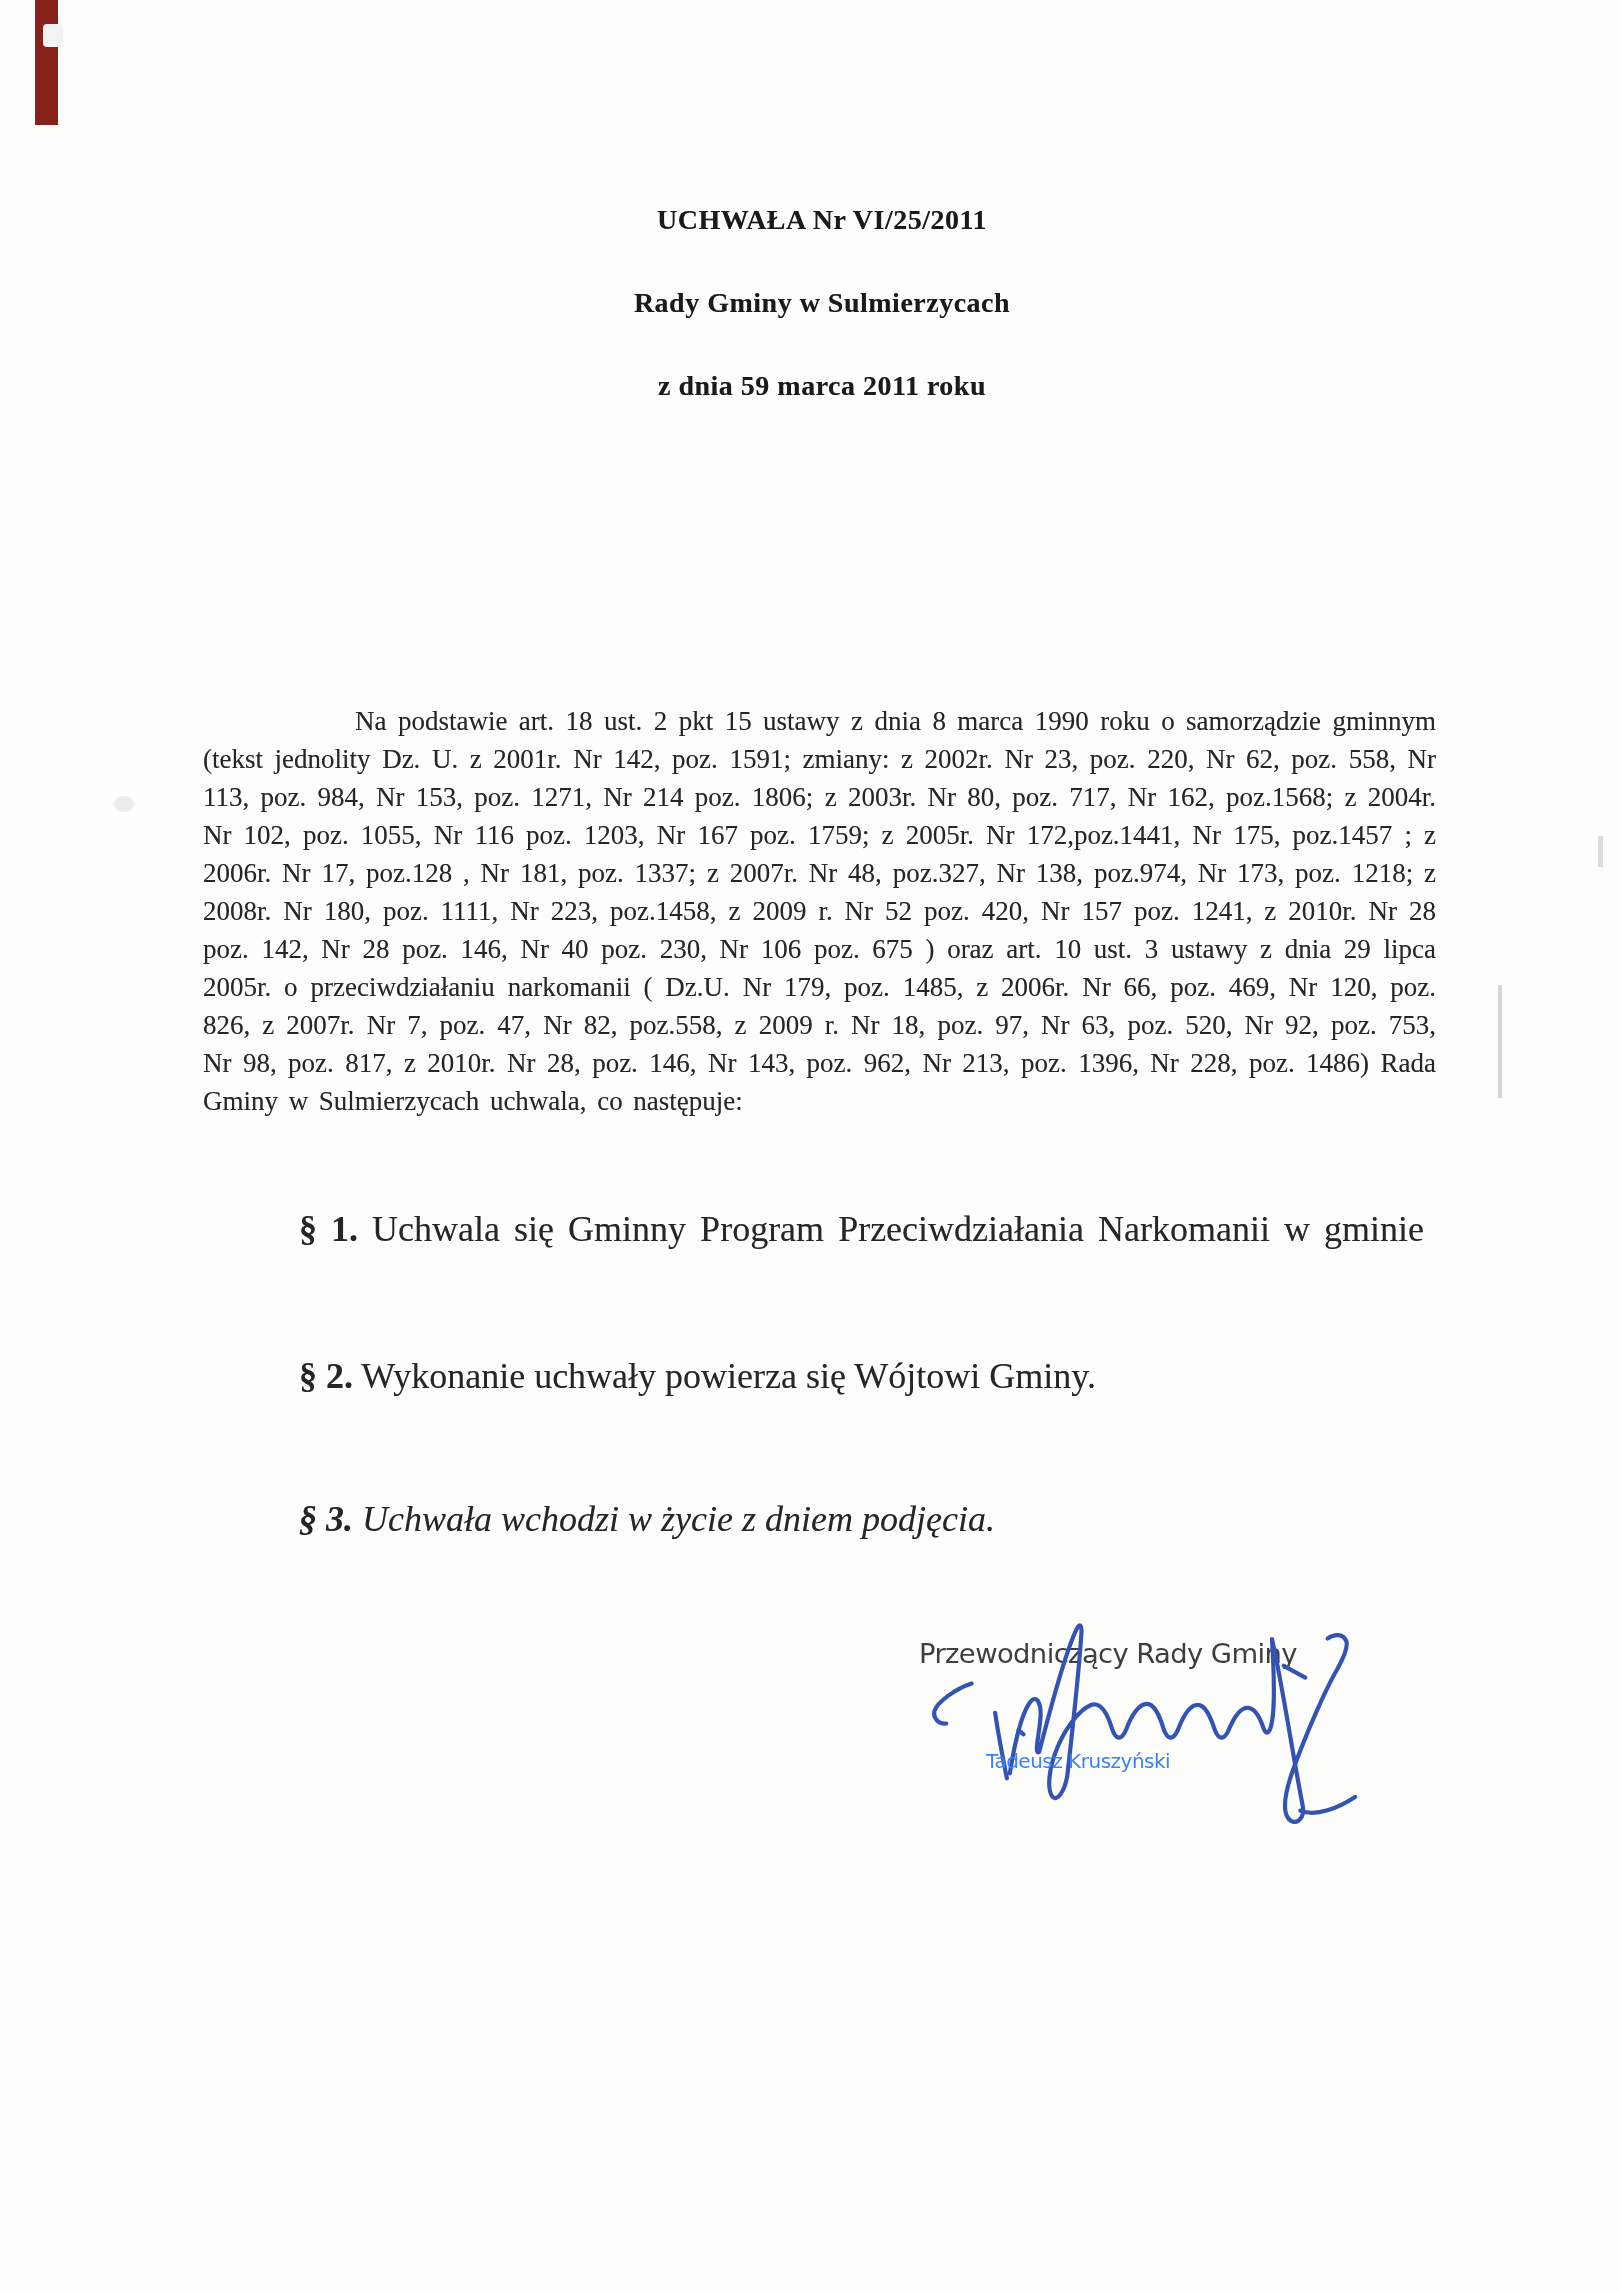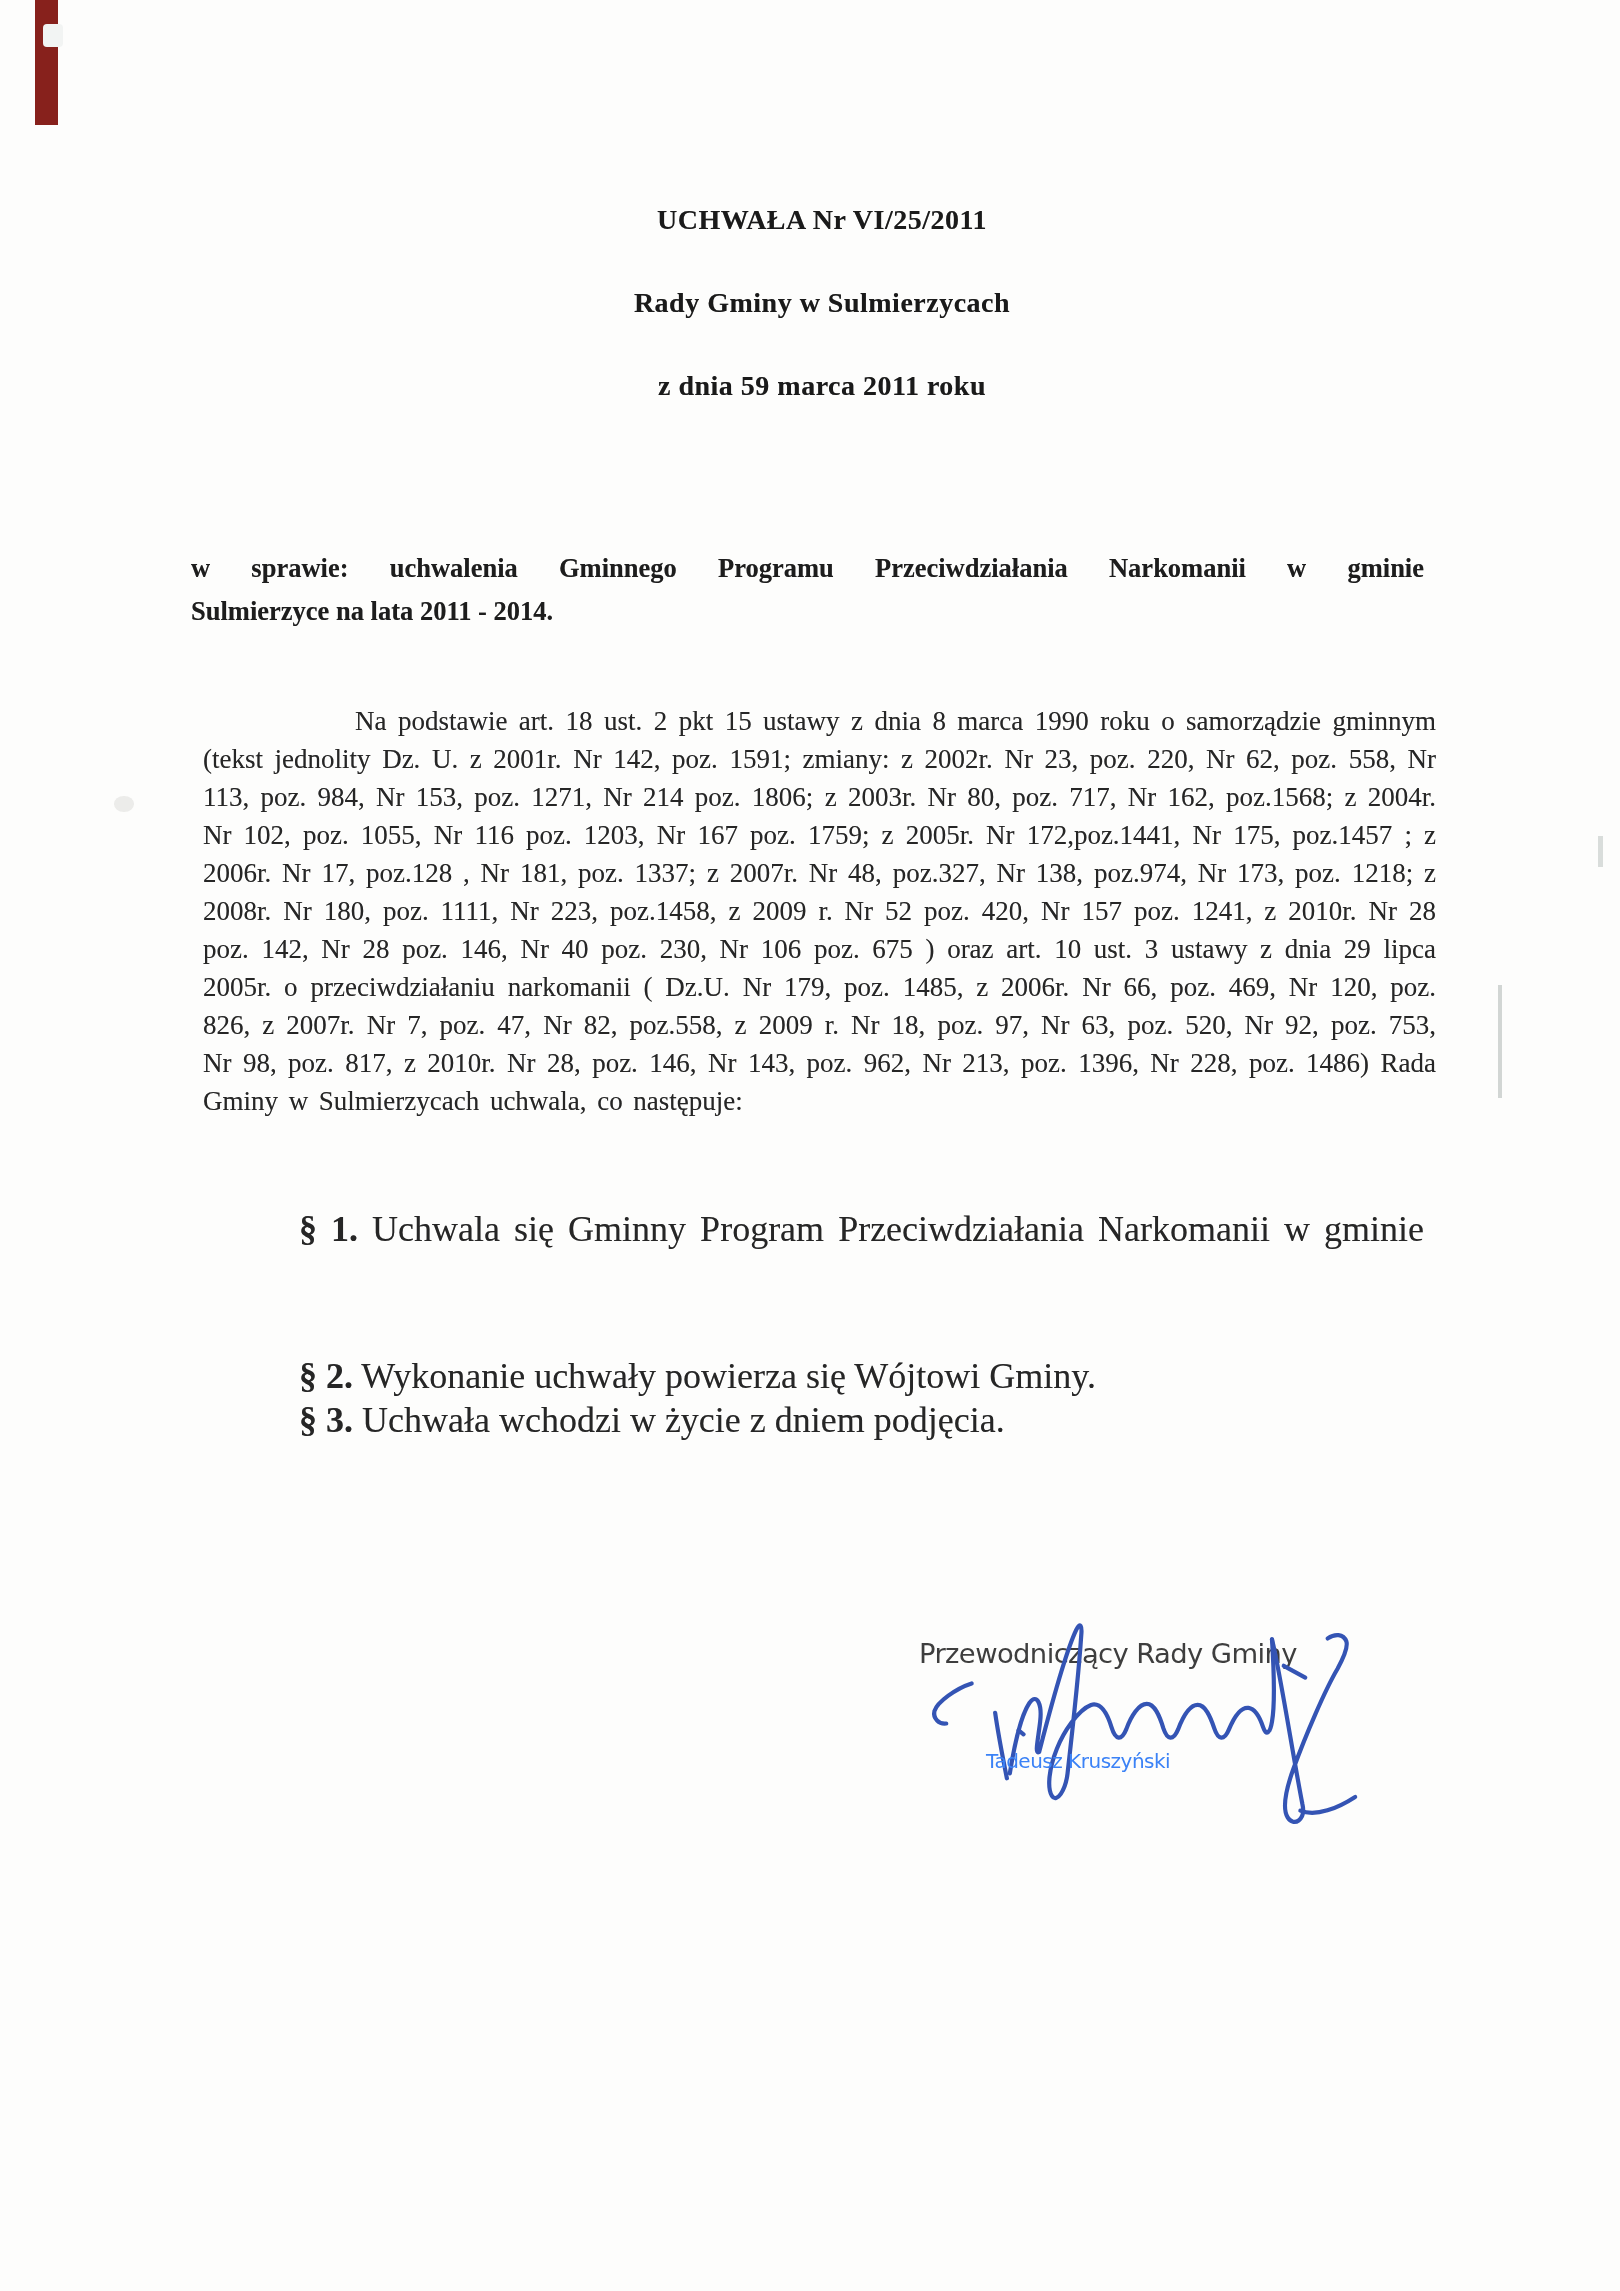--- a/index.html
+++ b/index.html
@@ -69,21 +69,21 @@
   }
 
   
   .section {
     position: absolute; left: 191px; width: 1233px;
     font-size: 36px; line-height: 39px; color: #262626;
     text-shadow: 0 0 0.4px rgba(40,40,40,0.35);
   }
   .s1 { top: 1210px; }
   .s2 { top: 1357px; }
-  .s3 { top: 1401px; }
+  .s3 { top: 1500px; font-style: italic; }
   .indented { margin-left: 108px; }
   .marker { font-weight: bold; }
 
   
   .sig-role {
     position: absolute; top: 1638px; left: 919px;
     font-family: "DejaVu Sans", "Liberation Sans", sans-serif;
     font-size: 27.4px; letter-spacing: -0.6px; color: #3e3e3e;
   }
   .sig-name {
@@ -103,24 +103,20 @@
   <div class="smudge-left"></div>
   <div class="edge-line-a"></div>
   <div class="edge-line-b"></div>
 
   <header class="title-block">
     <div class="title-line">UCHWAŁA Nr VI/25/2011</div>
     <div class="title-line">Rady Gminy w Sulmierzycach</div>
     <div class="title-line">z dnia 59 marca 2011 roku</div>
   </header>
 
-  <div class="subject">
-    <div class="stretch">w sprawie: uchwalenia Gminnego Programu Przeciwdziałania Narkomanii w gminie</div>
-    <div>Sulmierzyce na lata 2011 - 2014.</div>
-  </div>
 
   <p class="preamble">Na podstawie art. 18 ust. 2 pkt 15 ustawy z dnia 8 marca 1990 roku o samorządzie gminnym (tekst jednolity Dz. U. z 2001r. Nr 142, poz. 1591; zmiany: z 2002r. Nr 23, poz. 220, Nr 62, poz. 558, Nr 113, poz. 984, Nr 153, poz. 1271, Nr 214 poz. 1806; z 2003r. Nr 80, poz. 717, Nr 162, poz.1568; z 2004r. Nr 102, poz. 1055, Nr 116 poz. 1203, Nr 167 poz. 1759; z 2005r. Nr 172,poz.1441, Nr 175, poz.1457 ; z 2006r. Nr 17, poz.128 , Nr 181, poz. 1337; z 2007r. Nr 48, poz.327, Nr 138, poz.974, Nr 173, poz. 1218; z 2008r. Nr 180, poz. 1111, Nr 223, poz.1458, z 2009 r. Nr 52 poz. 420, Nr 157 poz. 1241, z 2010r. Nr 28 poz. 142, Nr 28 poz. 146, Nr 40 poz. 230, Nr 106 poz. 675 ) oraz art. 10 ust. 3 ustawy z dnia 29 lipca 2005r. o przeciwdziałaniu narkomanii ( Dz.U. Nr 179, poz. 1485, z 2006r. Nr 66, poz. 469, Nr 120, poz. 826, z 2007r. Nr 7, poz. 47, Nr 82, poz.558, z 2009 r. Nr 18, poz. 97, Nr 63, poz. 520, Nr 92, poz. 753, Nr 98, poz. 817, z 2010r. Nr 28, poz. 146, Nr 143, poz. 962, Nr 213, poz. 1396, Nr 228, poz. 1486) Rada Gminy w Sulmierzycach uchwala, co następuje:</p>
 
   <div class="section s1">
     <div class="stretch indented"><span class="marker">§ 1.</span> <span>Uchwala się Gminny Program Przeciwdziałania Narkomanii w gminie</span></div>
   </div>
 
   <div class="section s2">
     <div class="indented"><span class="marker">§ 2.</span> <span>Wykonanie uchwały powierza się Wójtowi Gminy.</span></div>
   </div>

